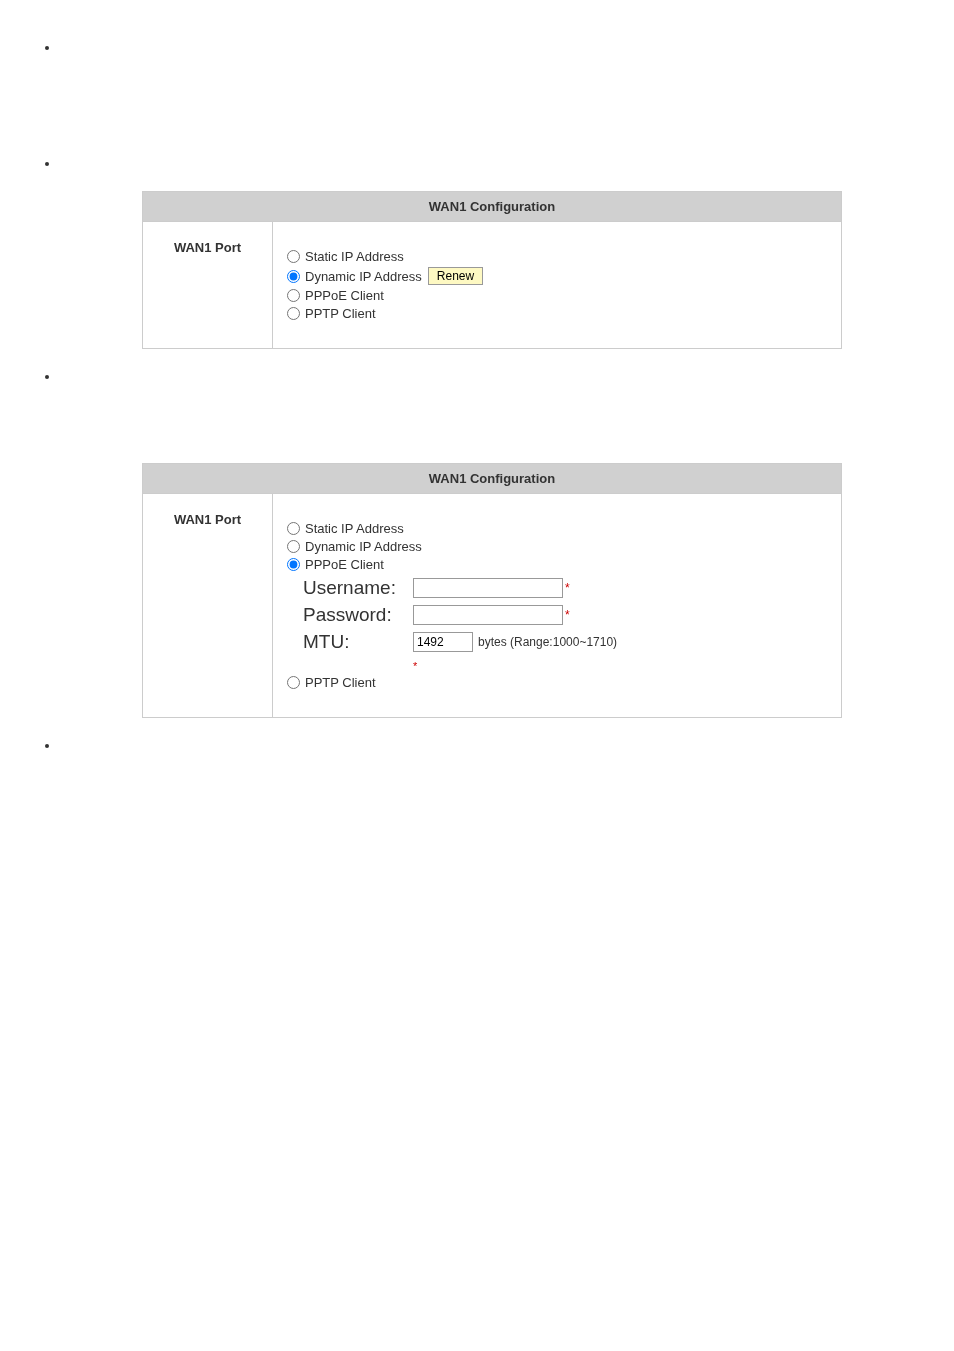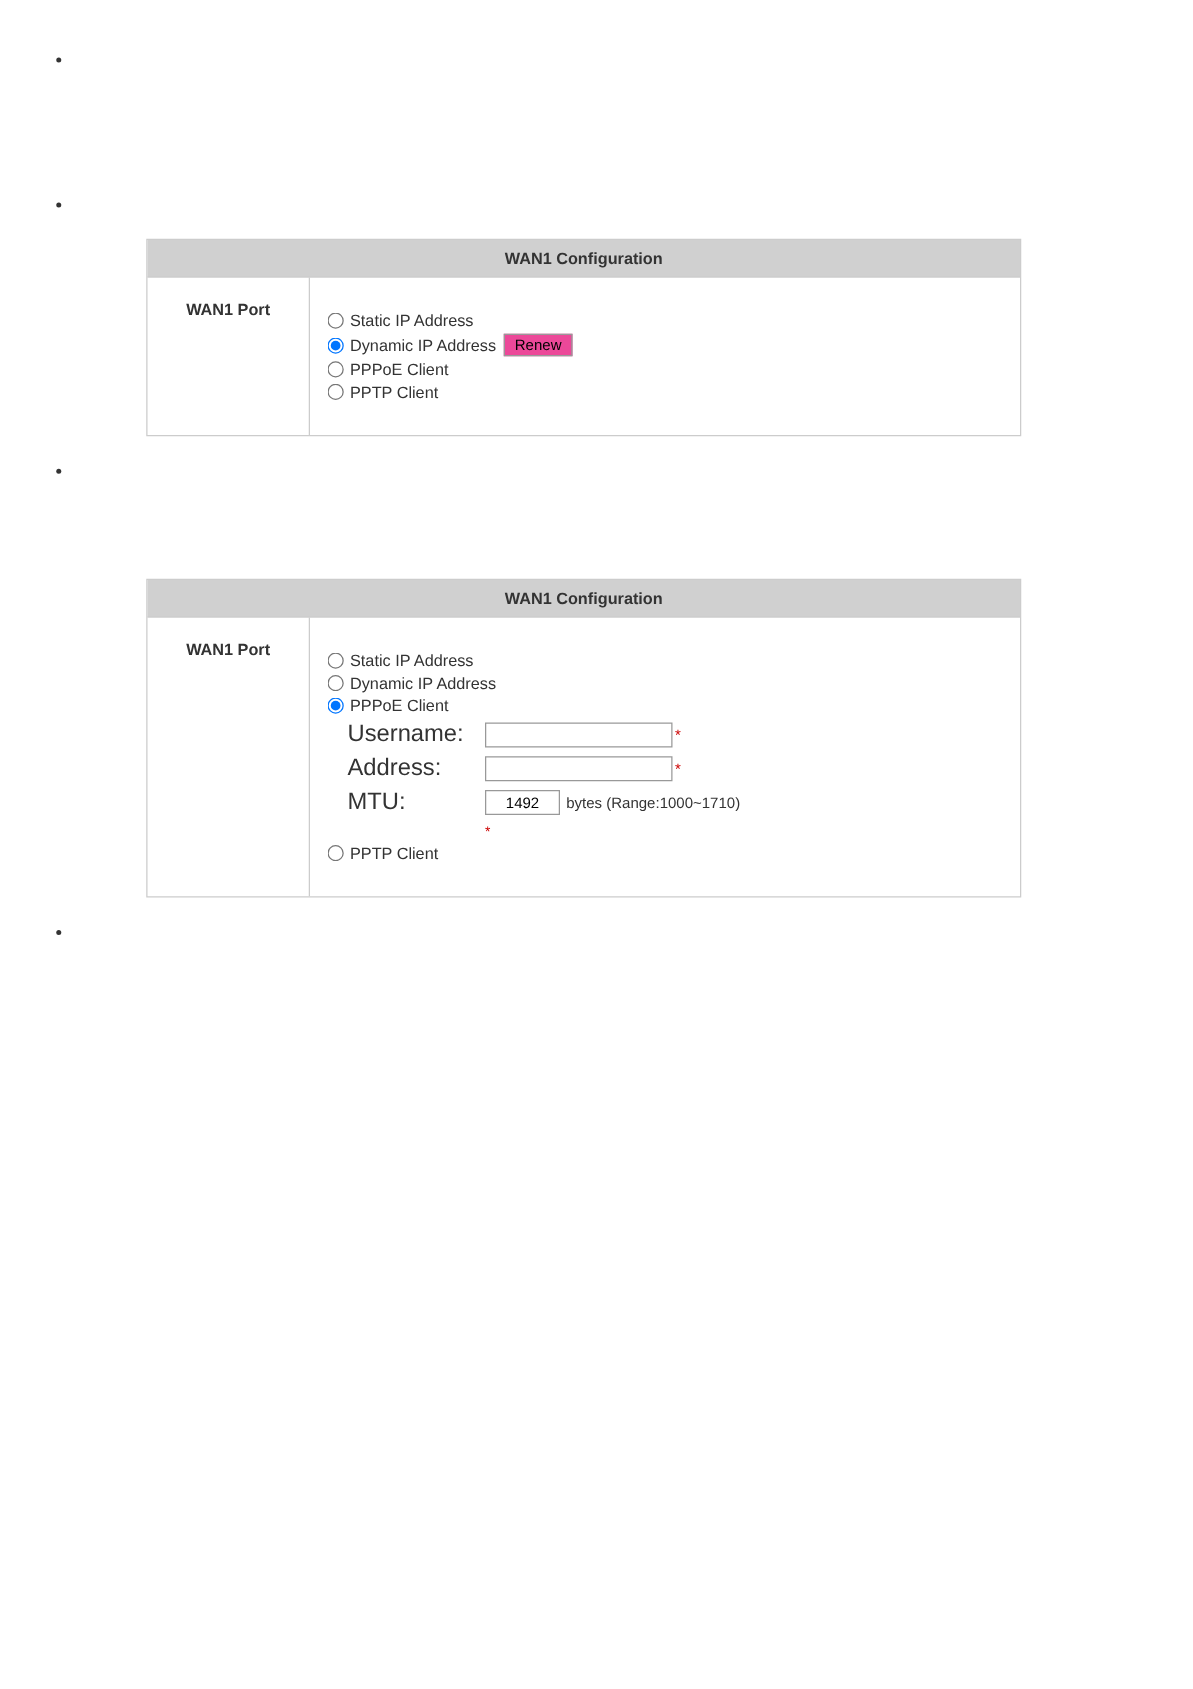--- a/index.html
+++ b/index.html
@@ -31,21 +31,21 @@
       font-size: 13px;
     }
     .radio-row input[type="radio"] {
       margin-right: 5px;
     }
     .renew-button {
       margin-left: 6px;
       padding: 1px 8px;
       font-size: 12px;
       border: 1px solid #999;
-      background: #ec4899;
+      background: #fef9c3;
       cursor: pointer;
     }
     .form-fields {
       margin-top: 4px;
       margin-left: 16px;
     }
     .form-row {
       display: flex;
       align-items: center;
       margin: 5px 0;
@@ -53,36 +53,35 @@
     .form-label {
       width: 110px;
       font-size: 19px;
     }
     .form-input {
       width: 150px;
       height: 20px;
       border: 1px solid #999;
       font-size: 12px;
       padding: 1px 3px;
-      text-align: center;
     }
     .form-hint {
       margin-left: 5px;
       font-size: 12px;
       color: #333;
     }
     .required-mark {
       color: #cc0000;
       font-size: 12px;
       margin-left: 2px;
     }
     .table-wrapper {
       border: 1px solid #ccc;
       width: 700px;
-      margin: 18px auto 18px 87px;
+      margin: 18px auto 18px 112px;
     }
     .table-header {
       background: #d0d0d0;
       text-align: center;
       font-weight: bold;
       padding: 7px;
       font-size: 13px;
       border-bottom: 1px solid #ccc;
     }
     .table-body {
@@ -194,21 +193,21 @@
 
       <div class="form-fields">
 
         <div class="form-row">
           <span class="form-label">Username:</span>
           <input type="text" class="form-input" style="">
           <span class="required-mark">*</span>
         </div>
 
         <div class="form-row">
-          <span class="form-label">Address:</span>
+          <span class="form-label">Password:</span>
           <input type="password" class="form-input" style="">
           <span class="required-mark">*</span>
         </div>
 
         <div class="form-row">
           <span class="form-label">MTU:</span>
           <input type="text" class="form-input" style="width: 60px;" value="1492">
           <span class="form-hint">bytes (Range:1000~1710)</span>
         </div>
         <div style="margin-left: 0; height: 2px;"></div>

